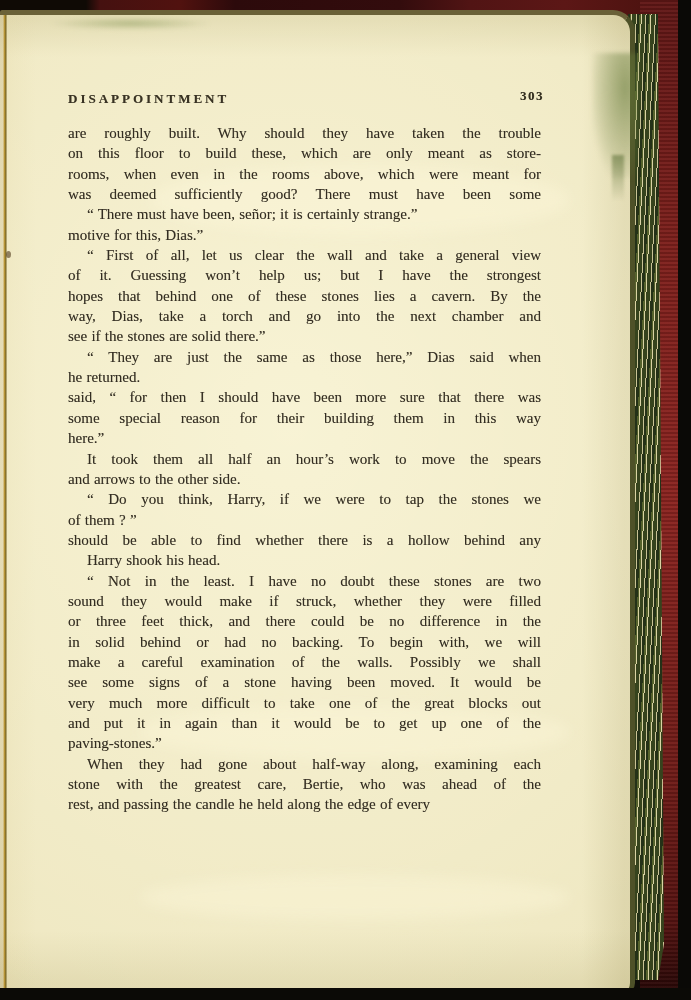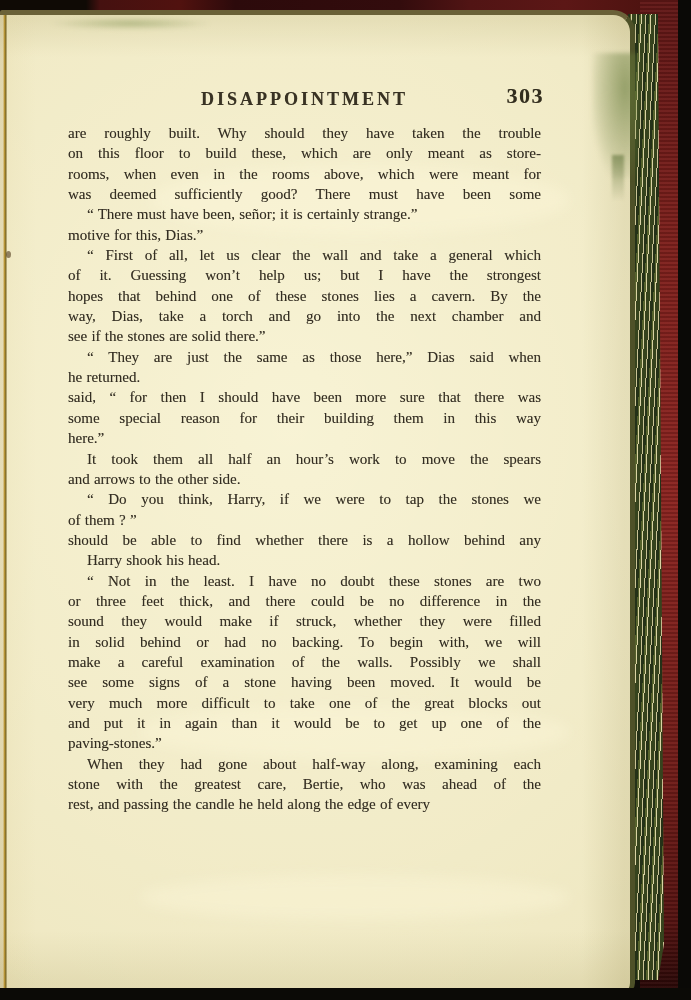--- a/index.html
+++ b/index.html
@@ -41,23 +41,23 @@
       background:radial-gradient(ellipse,rgba(118,138,70,.45),rgba(118,138,70,0) 70%);}
   .s2{left:592px;top:38px;width:46px;height:125px;
       background:radial-gradient(ellipse at 72% 28%,rgba(100,122,58,.6),rgba(100,122,58,.18) 58%,rgba(100,122,58,0) 78%);}
   .s3{left:612px;top:140px;width:12px;height:46px;filter:blur(1.5px);
       background:linear-gradient(180deg,rgba(85,105,48,.55),rgba(85,105,48,0));}
   .speck{left:6px;top:236px;width:5px;height:7px;filter:blur(.5px);border-radius:50%;
       background:rgba(90,70,40,.65);}
 
   
   .header{position:absolute;left:68px;top:74px;width:473px;height:20px;line-height:20px;color:#35301f;}
-  .running-head{display:block;text-align:center;font-size:18px;font-weight:700;
+  .running-head{display:block;text-align:left;font-size:13px;font-weight:700;
       letter-spacing:3px;color:#383223;text-shadow:.2px .2px 0 rgba(45,40,25,.4);}
-  .page-number{position:absolute;right:-3px;top:-3px;font-size:22px;font-weight:700;
+  .page-number{position:absolute;right:-3px;top:-3px;font-size:13px;font-weight:700;
       letter-spacing:1.5px;color:#322d1e;text-shadow:.2px .2px 0 rgba(45,40,25,.4);}
 
   
   .text-block{position:absolute;left:68px;top:108px;width:473px;color:#332d22;
       font-size:15px;word-spacing:.5px;text-shadow:.2px .2px 0 rgba(50,45,30,.35);}
   .ln{height:20.35px;line-height:20.35px;text-align:justify;text-align-last:justify;overflow:visible;}
   .ln.l{text-align-last:left;}
   .ln.i{text-indent:19px;}
 </style>
 </head>
@@ -84,39 +84,39 @@
       <span class="page-number">303</span>
     </div>
 
     <div class="text-block">
       <div class="ln">are roughly built.  Why should they have taken the trouble</div>
       <div class="ln">on this floor to build these, which are only meant as store-</div>
       <div class="ln">rooms, when even in the rooms above, which were meant for</div>
       <div class="ln">was deemed sufficiently good?  There must have been some</div>
       <div class="ln i l">“ There must have been, señor; it is certainly strange.”</div>
       <div class="ln l">motive for this, Dias.”</div>
-      <div class="ln i">“ First of all, let us clear the wall and take a general which</div>
+      <div class="ln i">“ First of all, let us clear the wall and take a general view</div>
       <div class="ln">of it.  Guessing won’t help us; but I have the strongest</div>
       <div class="ln">hopes that behind one of these stones lies a cavern.  By the</div>
       <div class="ln">way, Dias, take a torch and go into the next chamber and</div>
       <div class="ln l">see if the stones are solid there.”</div>
       <div class="ln i">“ They are just the same as those here,” Dias said when</div>
       <div class="ln l">he returned.</div>
       <div class="ln">said, “ for then I should have been more sure that there was</div>
       <div class="ln">some special reason for their building them in this way</div>
       <div class="ln l">here.”</div>
       <div class="ln i">It took them all half an hour’s work to move the spears</div>
       <div class="ln l">and arrows to the other side.</div>
       <div class="ln i">“ Do you think, Harry, if we were to tap the stones we</div>
       <div class="ln l">of them ? ”</div>
       <div class="ln">should be able to find whether there is a hollow behind any</div>
       <div class="ln i l">Harry shook his head.</div>
       <div class="ln i">“ Not in the least.  I have no doubt these stones are two</div>
+      <div class="ln">sound they would make if struck, whether they were filled</div>
       <div class="ln">or three feet thick, and there could be no difference in the</div>
-      <div class="ln">sound they would make if struck, whether they were filled</div>
       <div class="ln">in solid behind or had no backing.  To begin with, we will</div>
       <div class="ln">make a careful examination of the walls.  Possibly we shall</div>
       <div class="ln">see some signs of a stone having been moved.  It would be</div>
       <div class="ln">very much more difficult to take one of the great blocks out</div>
       <div class="ln">and put it in again than it would be to get up one of the</div>
       <div class="ln l">paving-stones.”</div>
       <div class="ln i">When they had gone about half-way along, examining each</div>
       <div class="ln">stone with the greatest care, Bertie, who was ahead of the</div>
       <div class="ln l">rest, and passing the candle he held along the edge of every</div>
     </div>

